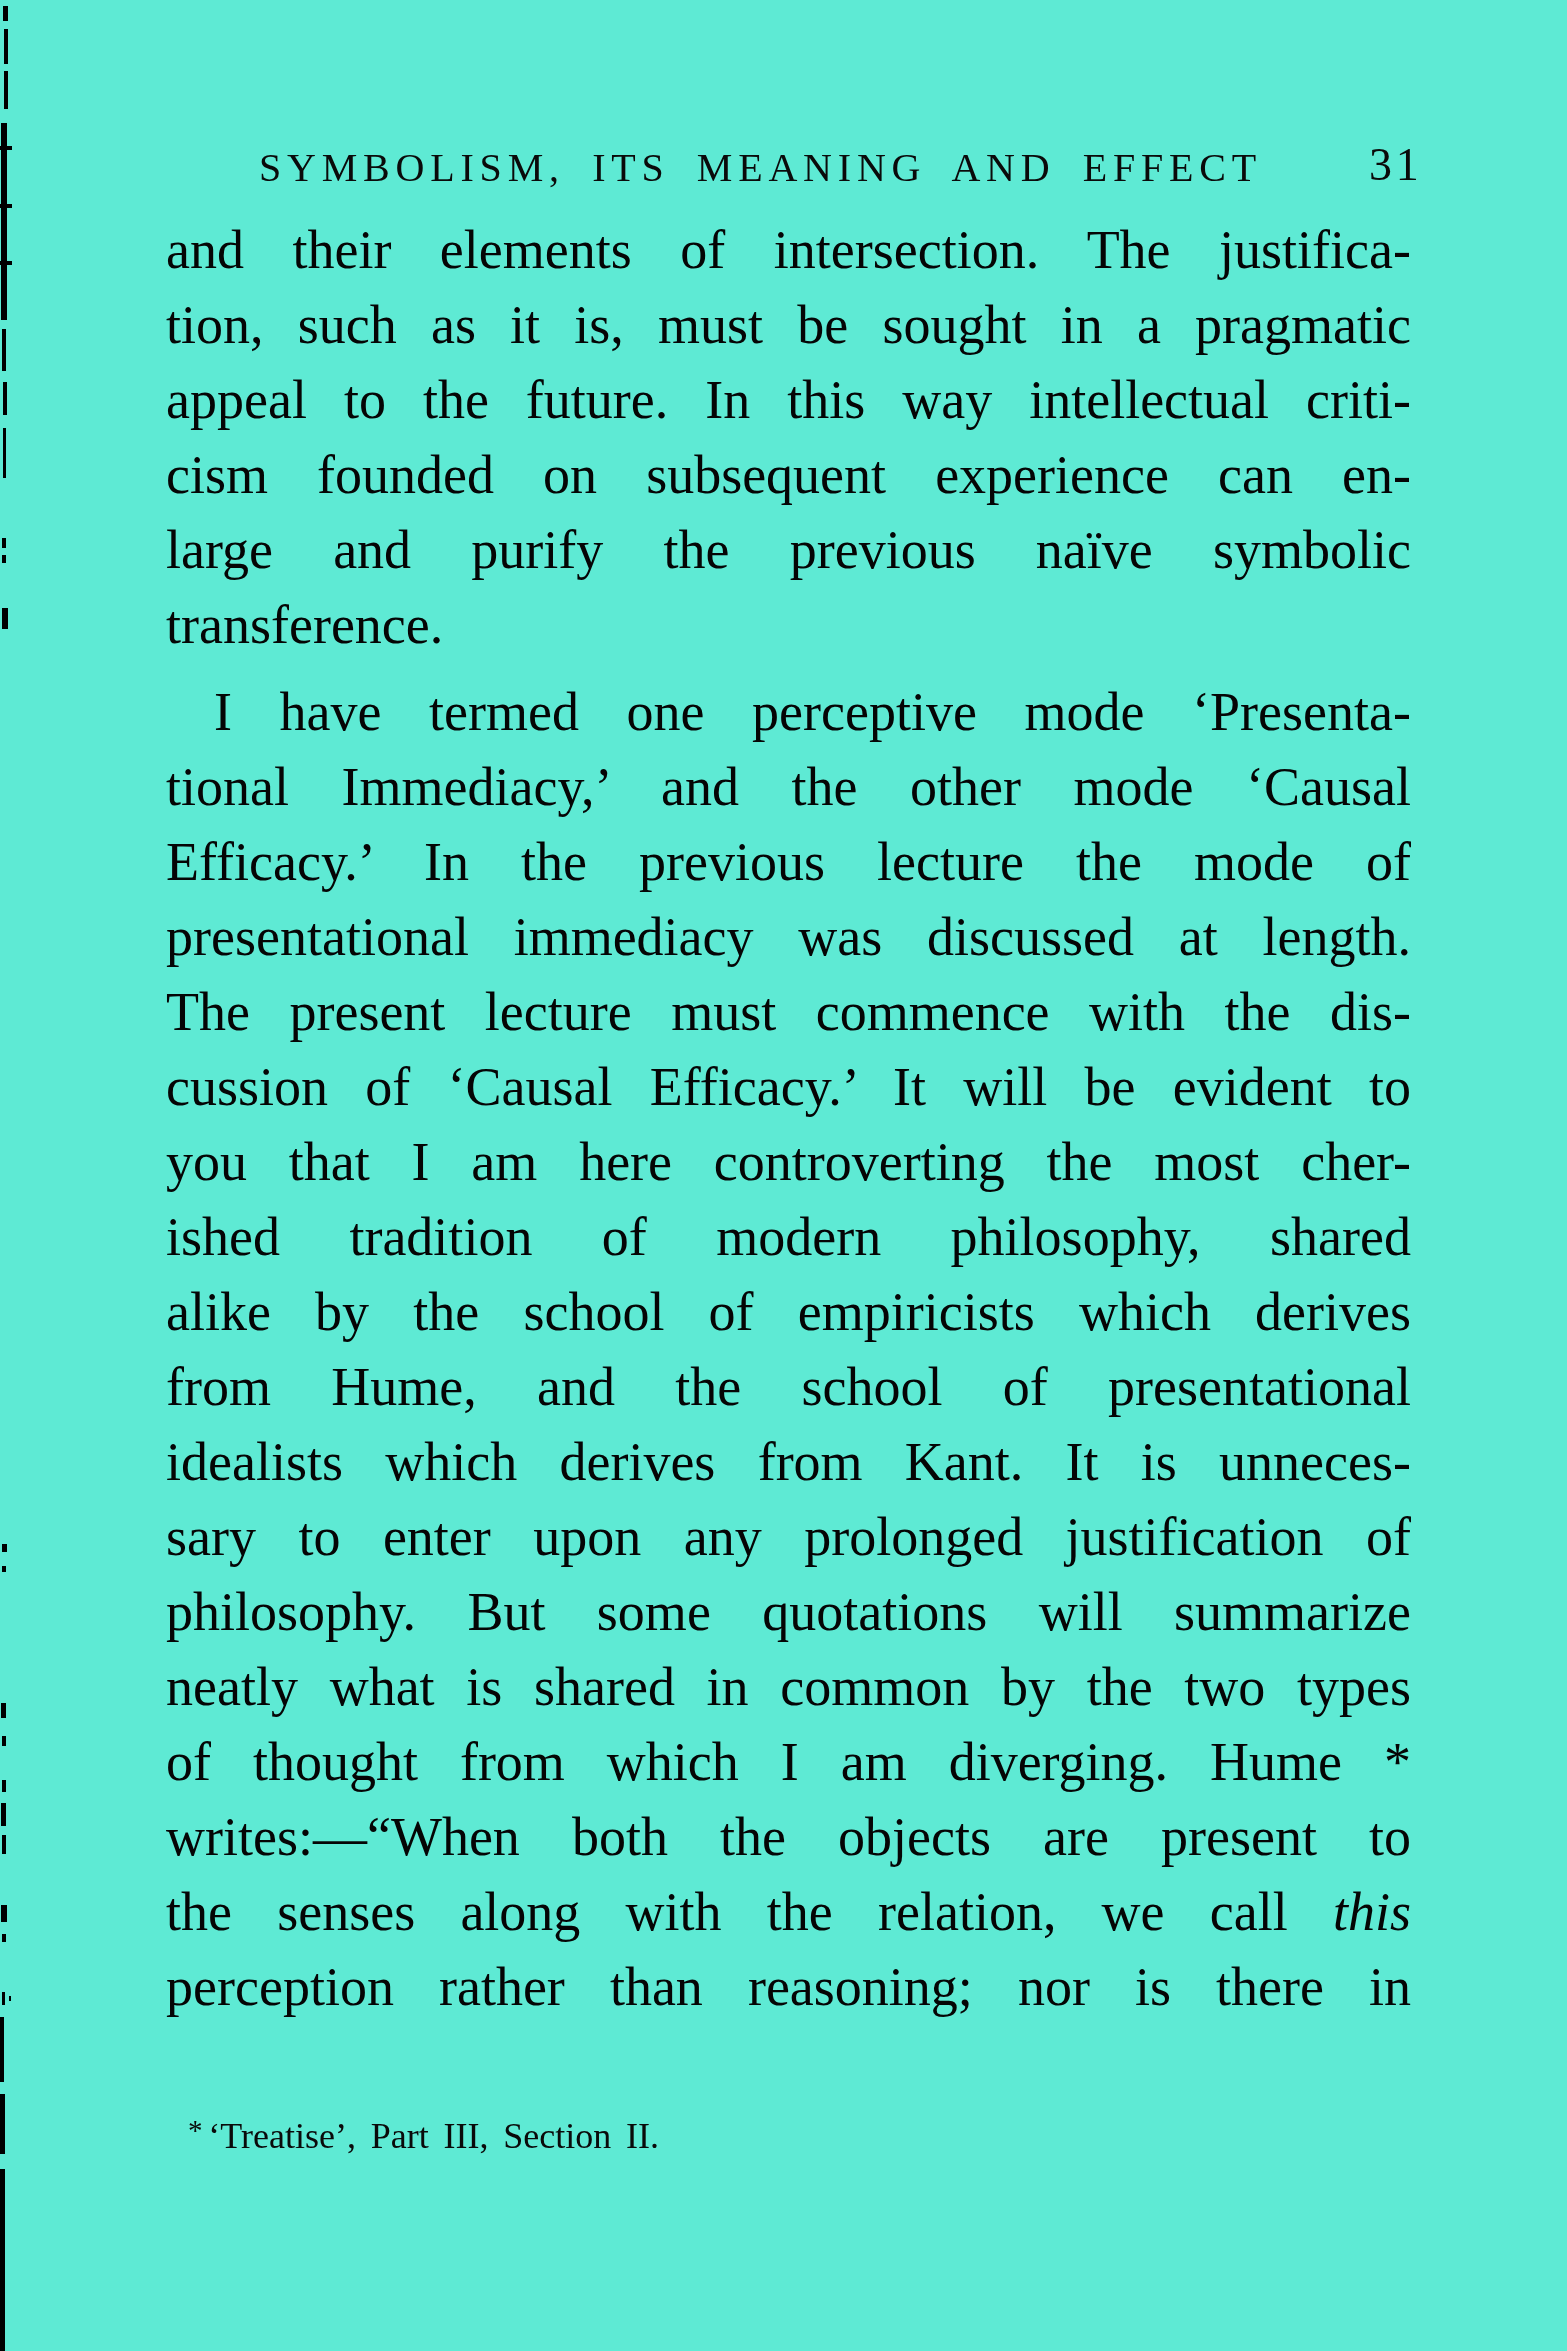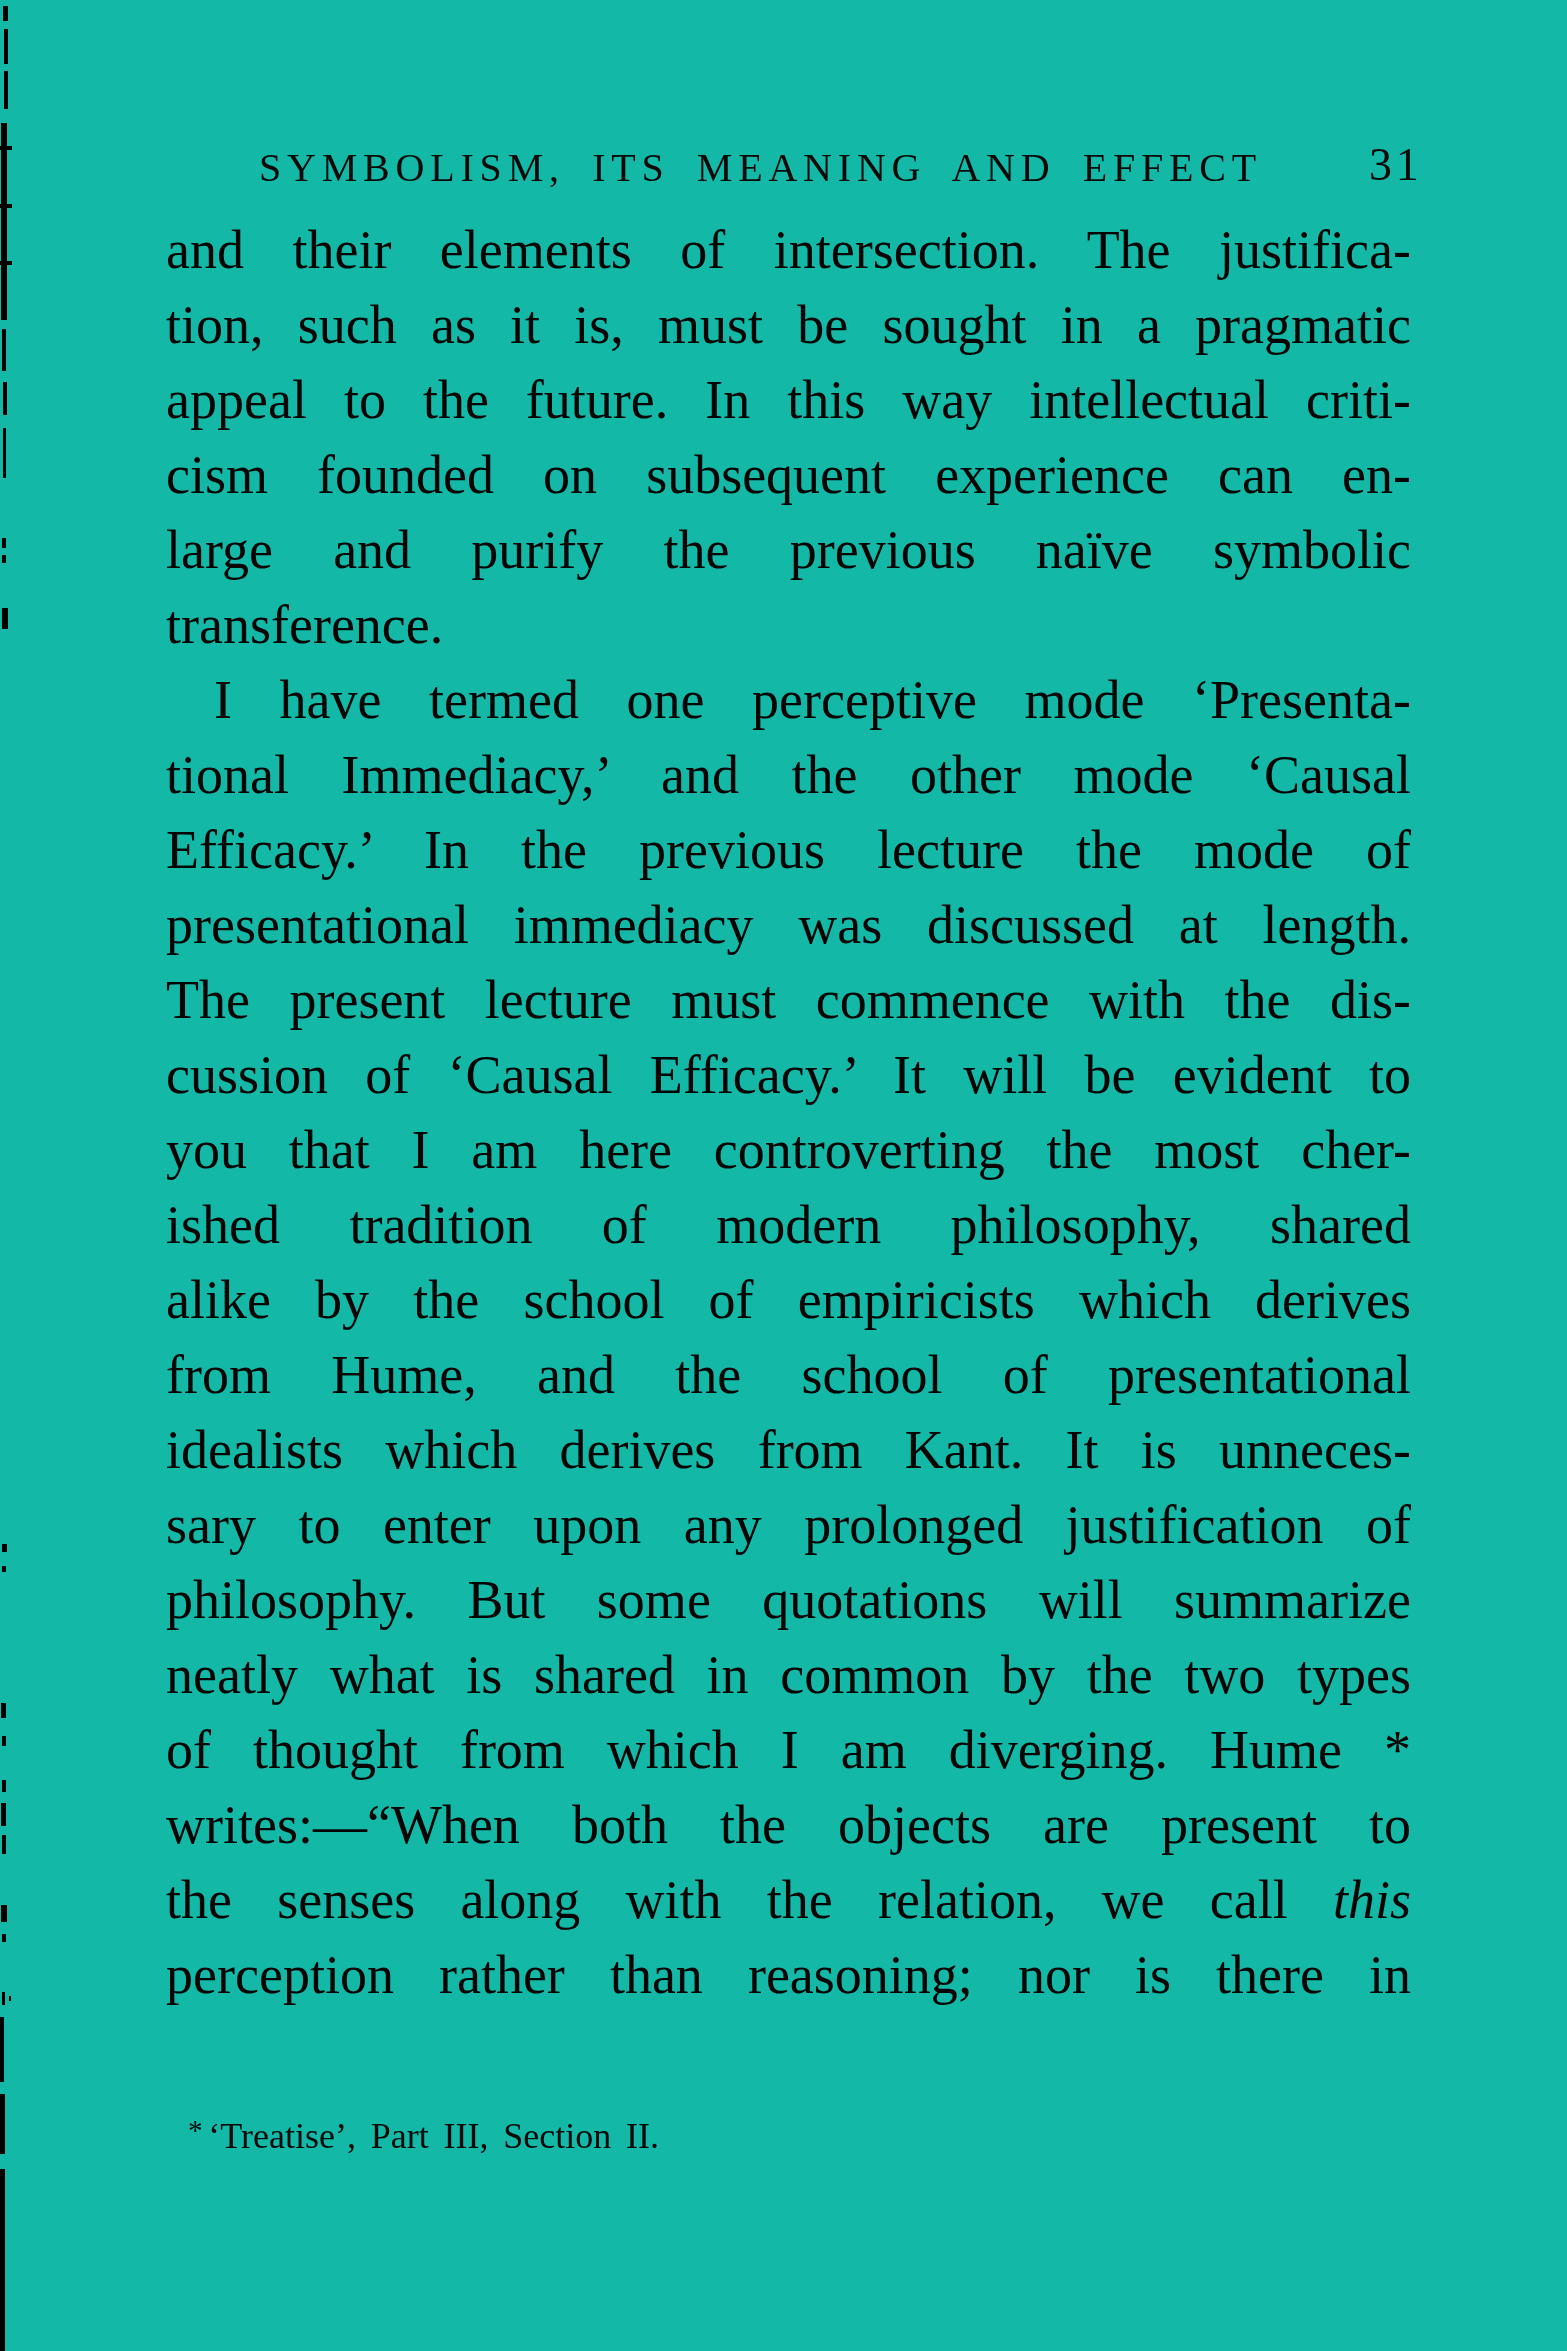--- a/index.html
+++ b/index.html
@@ -4,21 +4,21 @@
 <style>
   html, body {
     margin: 0;
     padding: 0;
     background: #ffffff;
   }
   .page {
     position: relative;
     width: 1568px;
     height: 2352px;
-    background: #14b8a6;
+    background: #5eead4;
     color: #050505;
     font-family: "Liberation Serif", "DejaVu Serif", serif;
     overflow: hidden;
   }
   .running-header {
     position: absolute;
     left: 259px;
     top: 144px;
     width: 1086px;
     font-size: 40px;
@@ -48,20 +48,21 @@
     line-height: 75px;
     text-align: justify;
     text-align-last: justify;
   }
   .line.no-justify {
     text-align: right;
     text-align-last: left;
   }
   .line.indent {
     padding-left: 48px;
+    margin-top: 12px;
   }
   .italic {
     font-style: italic;
   }
   .footnote {
     position: absolute;
     left: 188px;
     top: 2114px;
     font-size: 36px;
     color: #0a0a0a;

